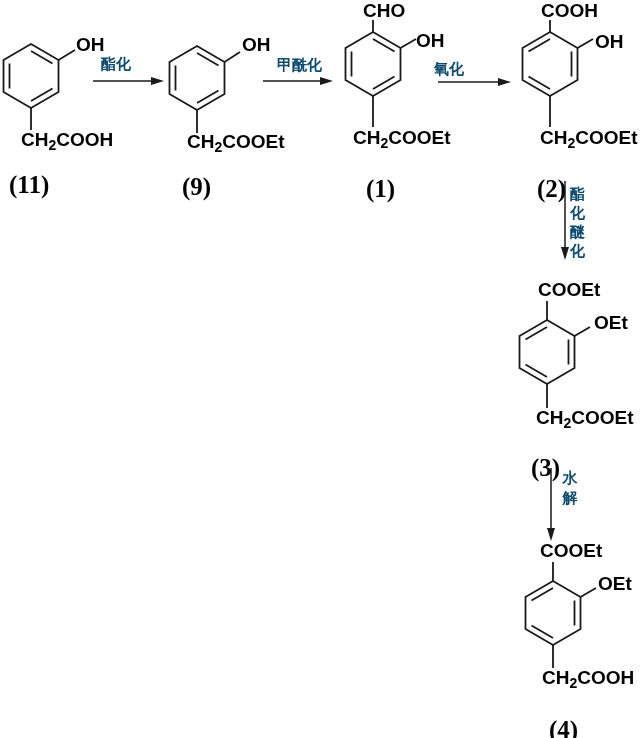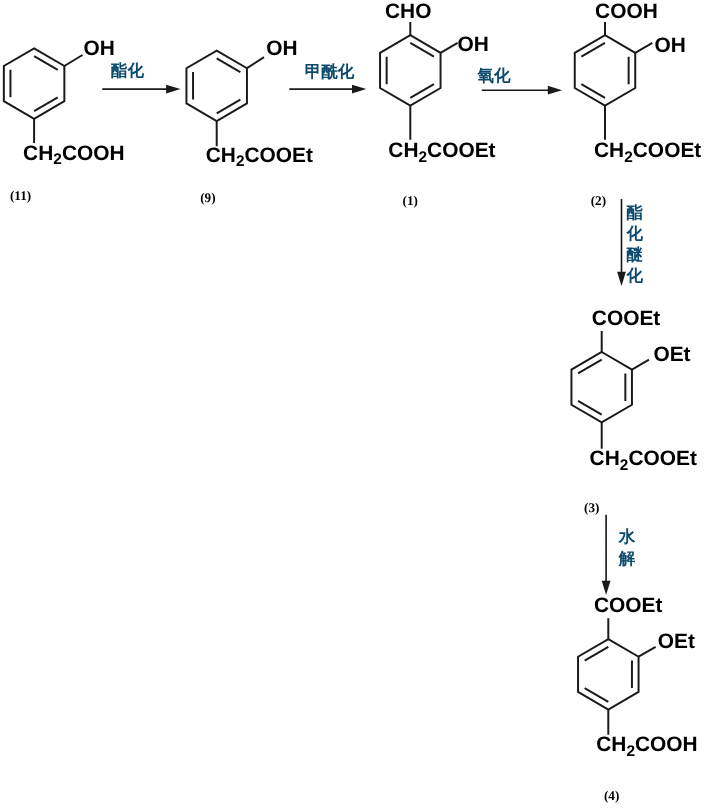--- a/index.html
+++ b/index.html
@@ -21,21 +21,21 @@
     line-height:20px;
   }
   .f .sub{
     font-size:14px;
     vertical-align:-4px;
   }
   .num{
     position:absolute;
     font-family:"Liberation Serif", serif;
     font-weight:bold;
-    font-size:12px;
+    font-size:25px;
     color:#000000;
     white-space:nowrap;
   }
   .rxn{
     position:absolute;
     font-family:"Liberation Sans", sans-serif;
     font-weight:bold;
     font-size:15px;
     color:#0c4a6e;
     white-space:nowrap;
@@ -115,21 +115,21 @@
   </svg>
 
   <div class="f" style="left:76px;top:35px;">OH</div>
   <div class="f" style="left:21px;top:130px;"><span>CH</span><span class="sub">2</span><span>COOH</span></div>
   <div class="num" style="left:9px;top:171px;">(11)</div>
 
   <div class="f" style="left:242px;top:35px;">OH</div>
   <div class="f" style="left:187px;top:132px;"><span>CH</span><span class="sub">2</span><span>COOEt</span></div>
   <div class="num" style="left:182px;top:173px;">(9)</div>
 
-  <div class="f" style="left:350px;top:1px;">CHO</div>
+  <div class="f" style="left:363px;top:1px;">CHO</div>
   <div class="f" style="left:416px;top:31px;">OH</div>
   <div class="f" style="left:353px;top:128px;"><span>CH</span><span class="sub">2</span><span>COOEt</span></div>
   <div class="num" style="left:366px;top:175px;">(1)</div>
 
   <div class="f" style="left:541px;top:1px;">COOH</div>
   <div class="f" style="left:595px;top:32px;">OH</div>
   <div class="f" style="left:540px;top:128px;"><span>CH</span><span class="sub">2</span><span>COOEt</span></div>
   <div class="num" style="left:537px;top:175px;">(2)</div>
 
   <div class="f" style="left:538px;top:280px;">COOEt</div>
@@ -138,16 +138,16 @@
   <div class="num" style="left:531px;top:454px;">(3)</div>
 
   <div class="f" style="left:540px;top:541px;">COOEt</div>
   <div class="f" style="left:598px;top:574px;">OEt</div>
   <div class="f" style="left:542px;top:668px;"><span>CH</span><span class="sub">2</span><span>COOH</span></div>
   <div class="num" style="left:549px;top:716px;">(4)</div>
 
   <div class="rxn" style="left:101px;top:55px;">酯化</div>
   <div class="rxn" style="left:277px;top:56px;">甲酰化</div>
   <div class="rxn" style="left:434px;top:60px;">氧化</div>
-  <div class="rxn vert lh19" style="left:569px;top:184px;">酯化醚化</div>
-  <div class="rxn vert lh20" style="left:562px;top:479px;">水解</div>
+  <div class="rxn vert lh19" style="left:569px;top:184px;text-align:right;">酯化醚化</div>
+  <div class="rxn vert lh20" style="left:562px;top:468px;">水解</div>
 
 </div>
 
 </body></html>

